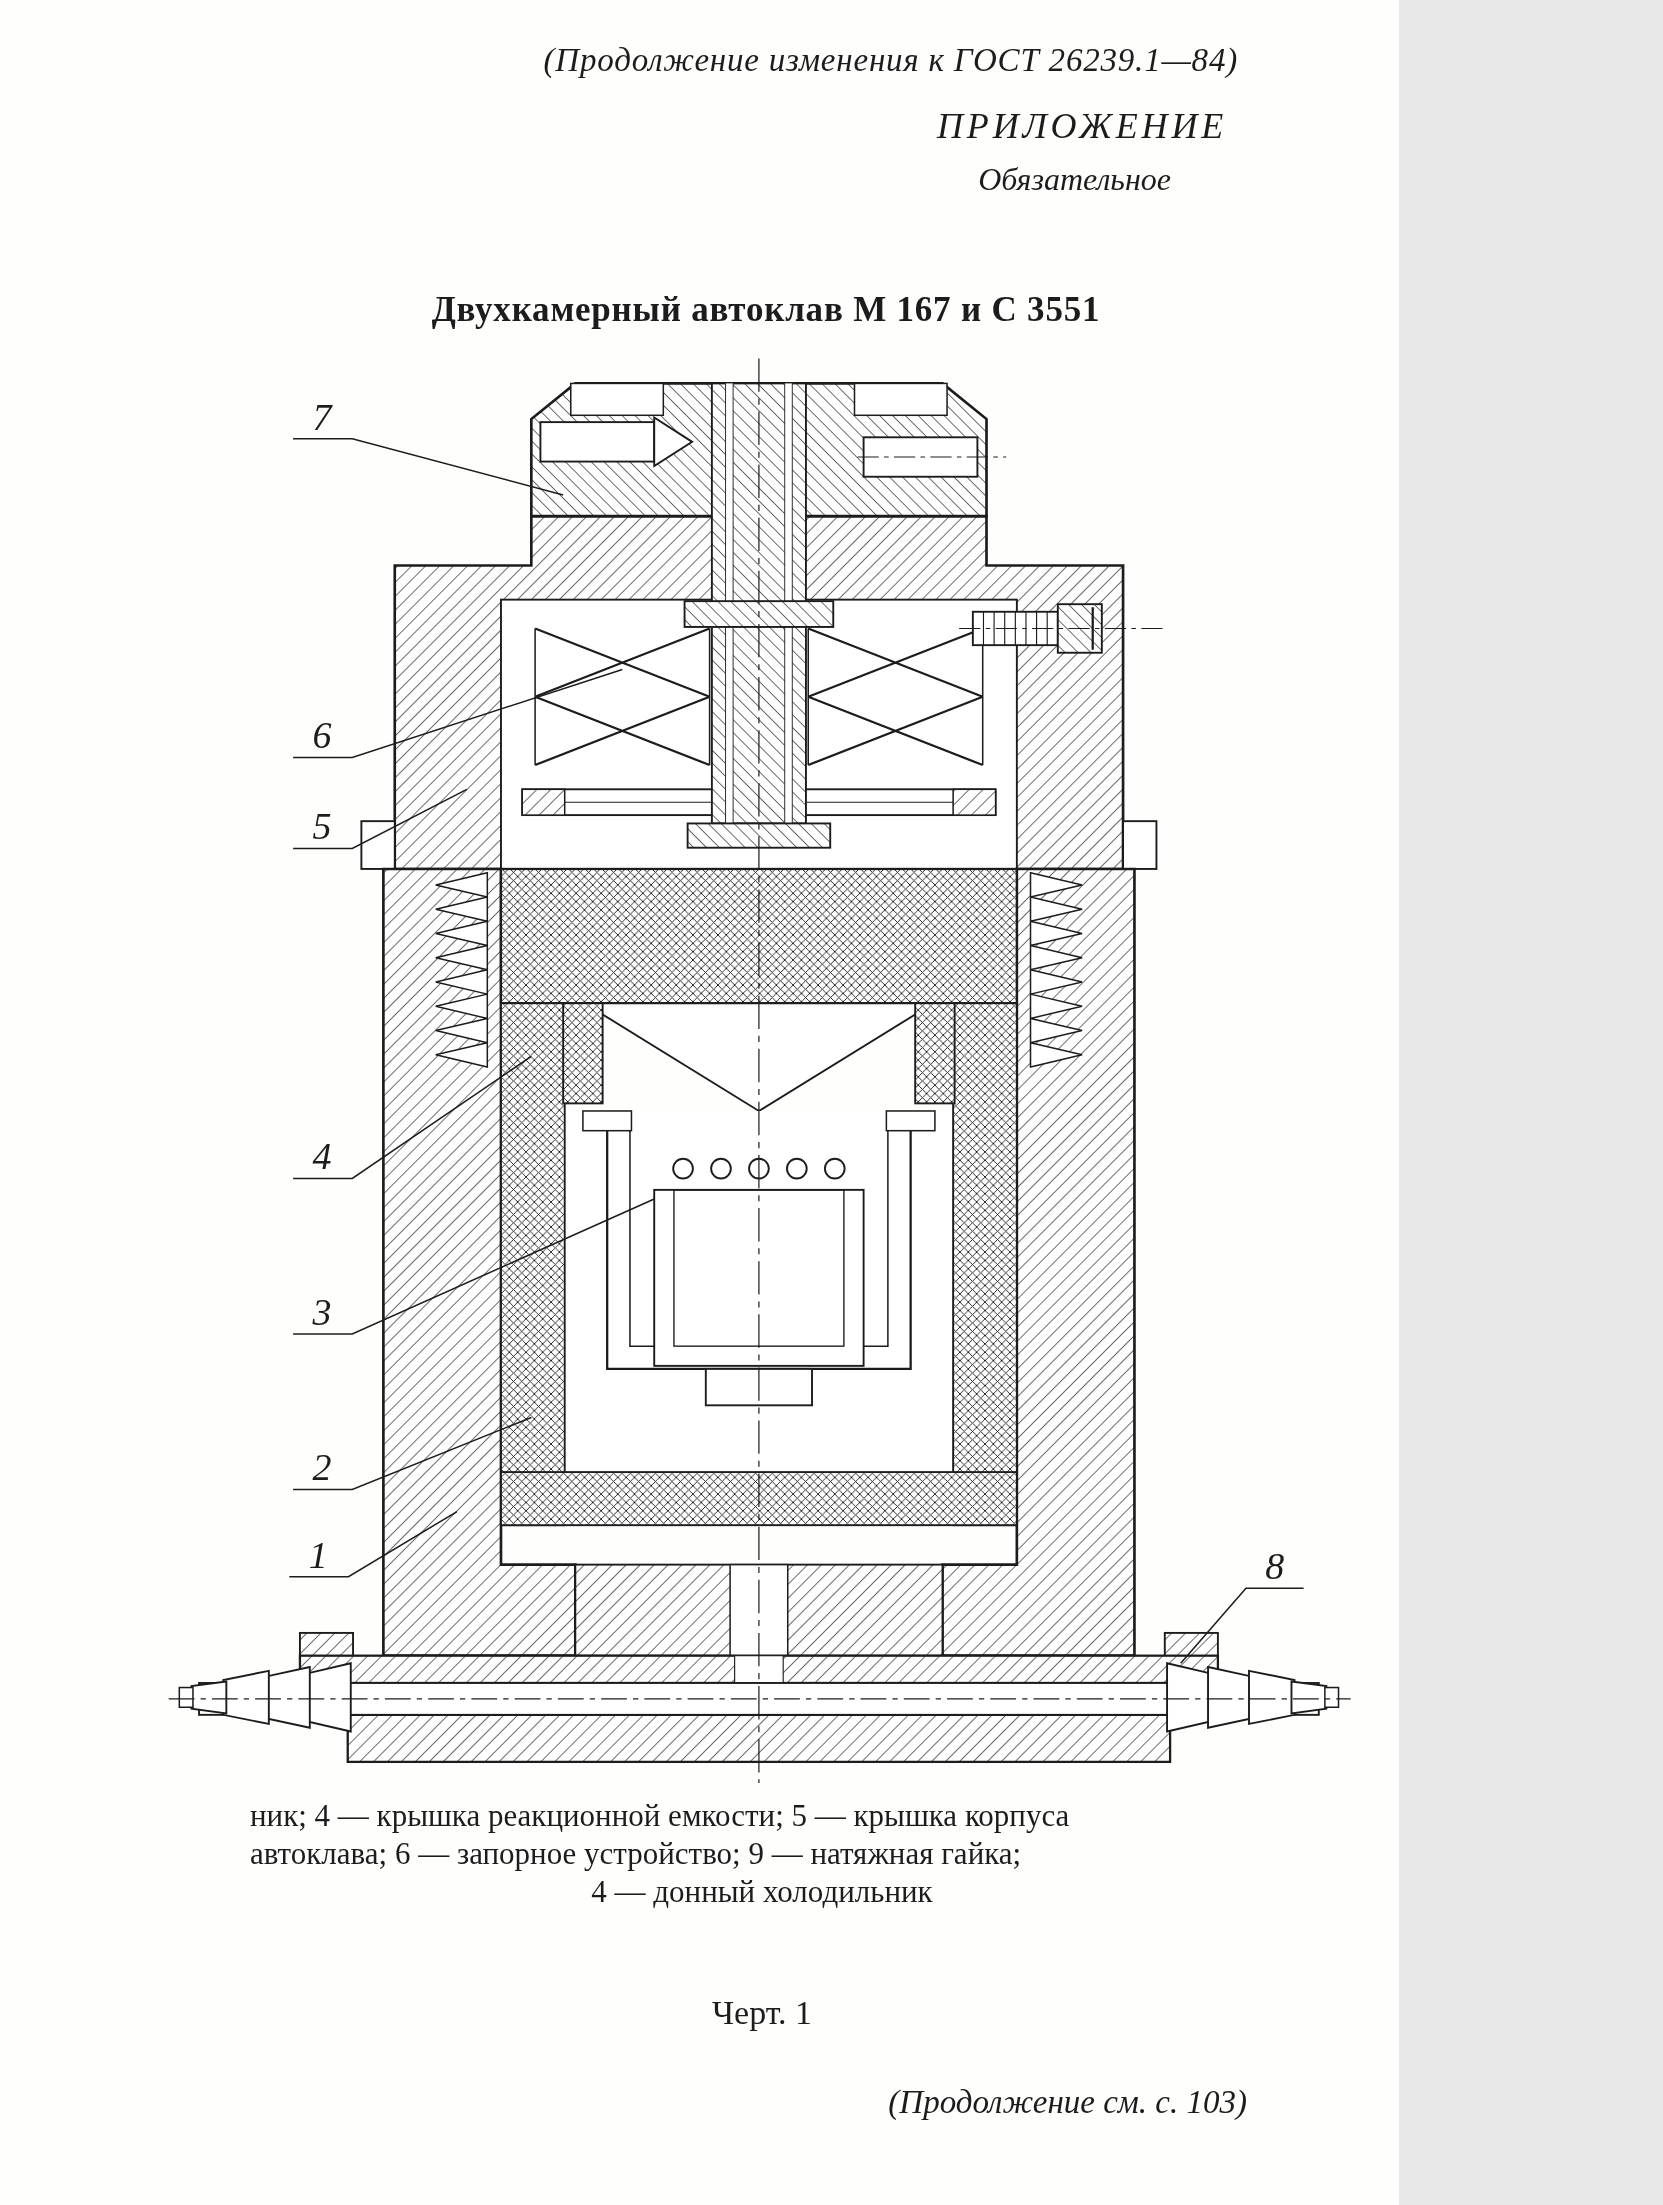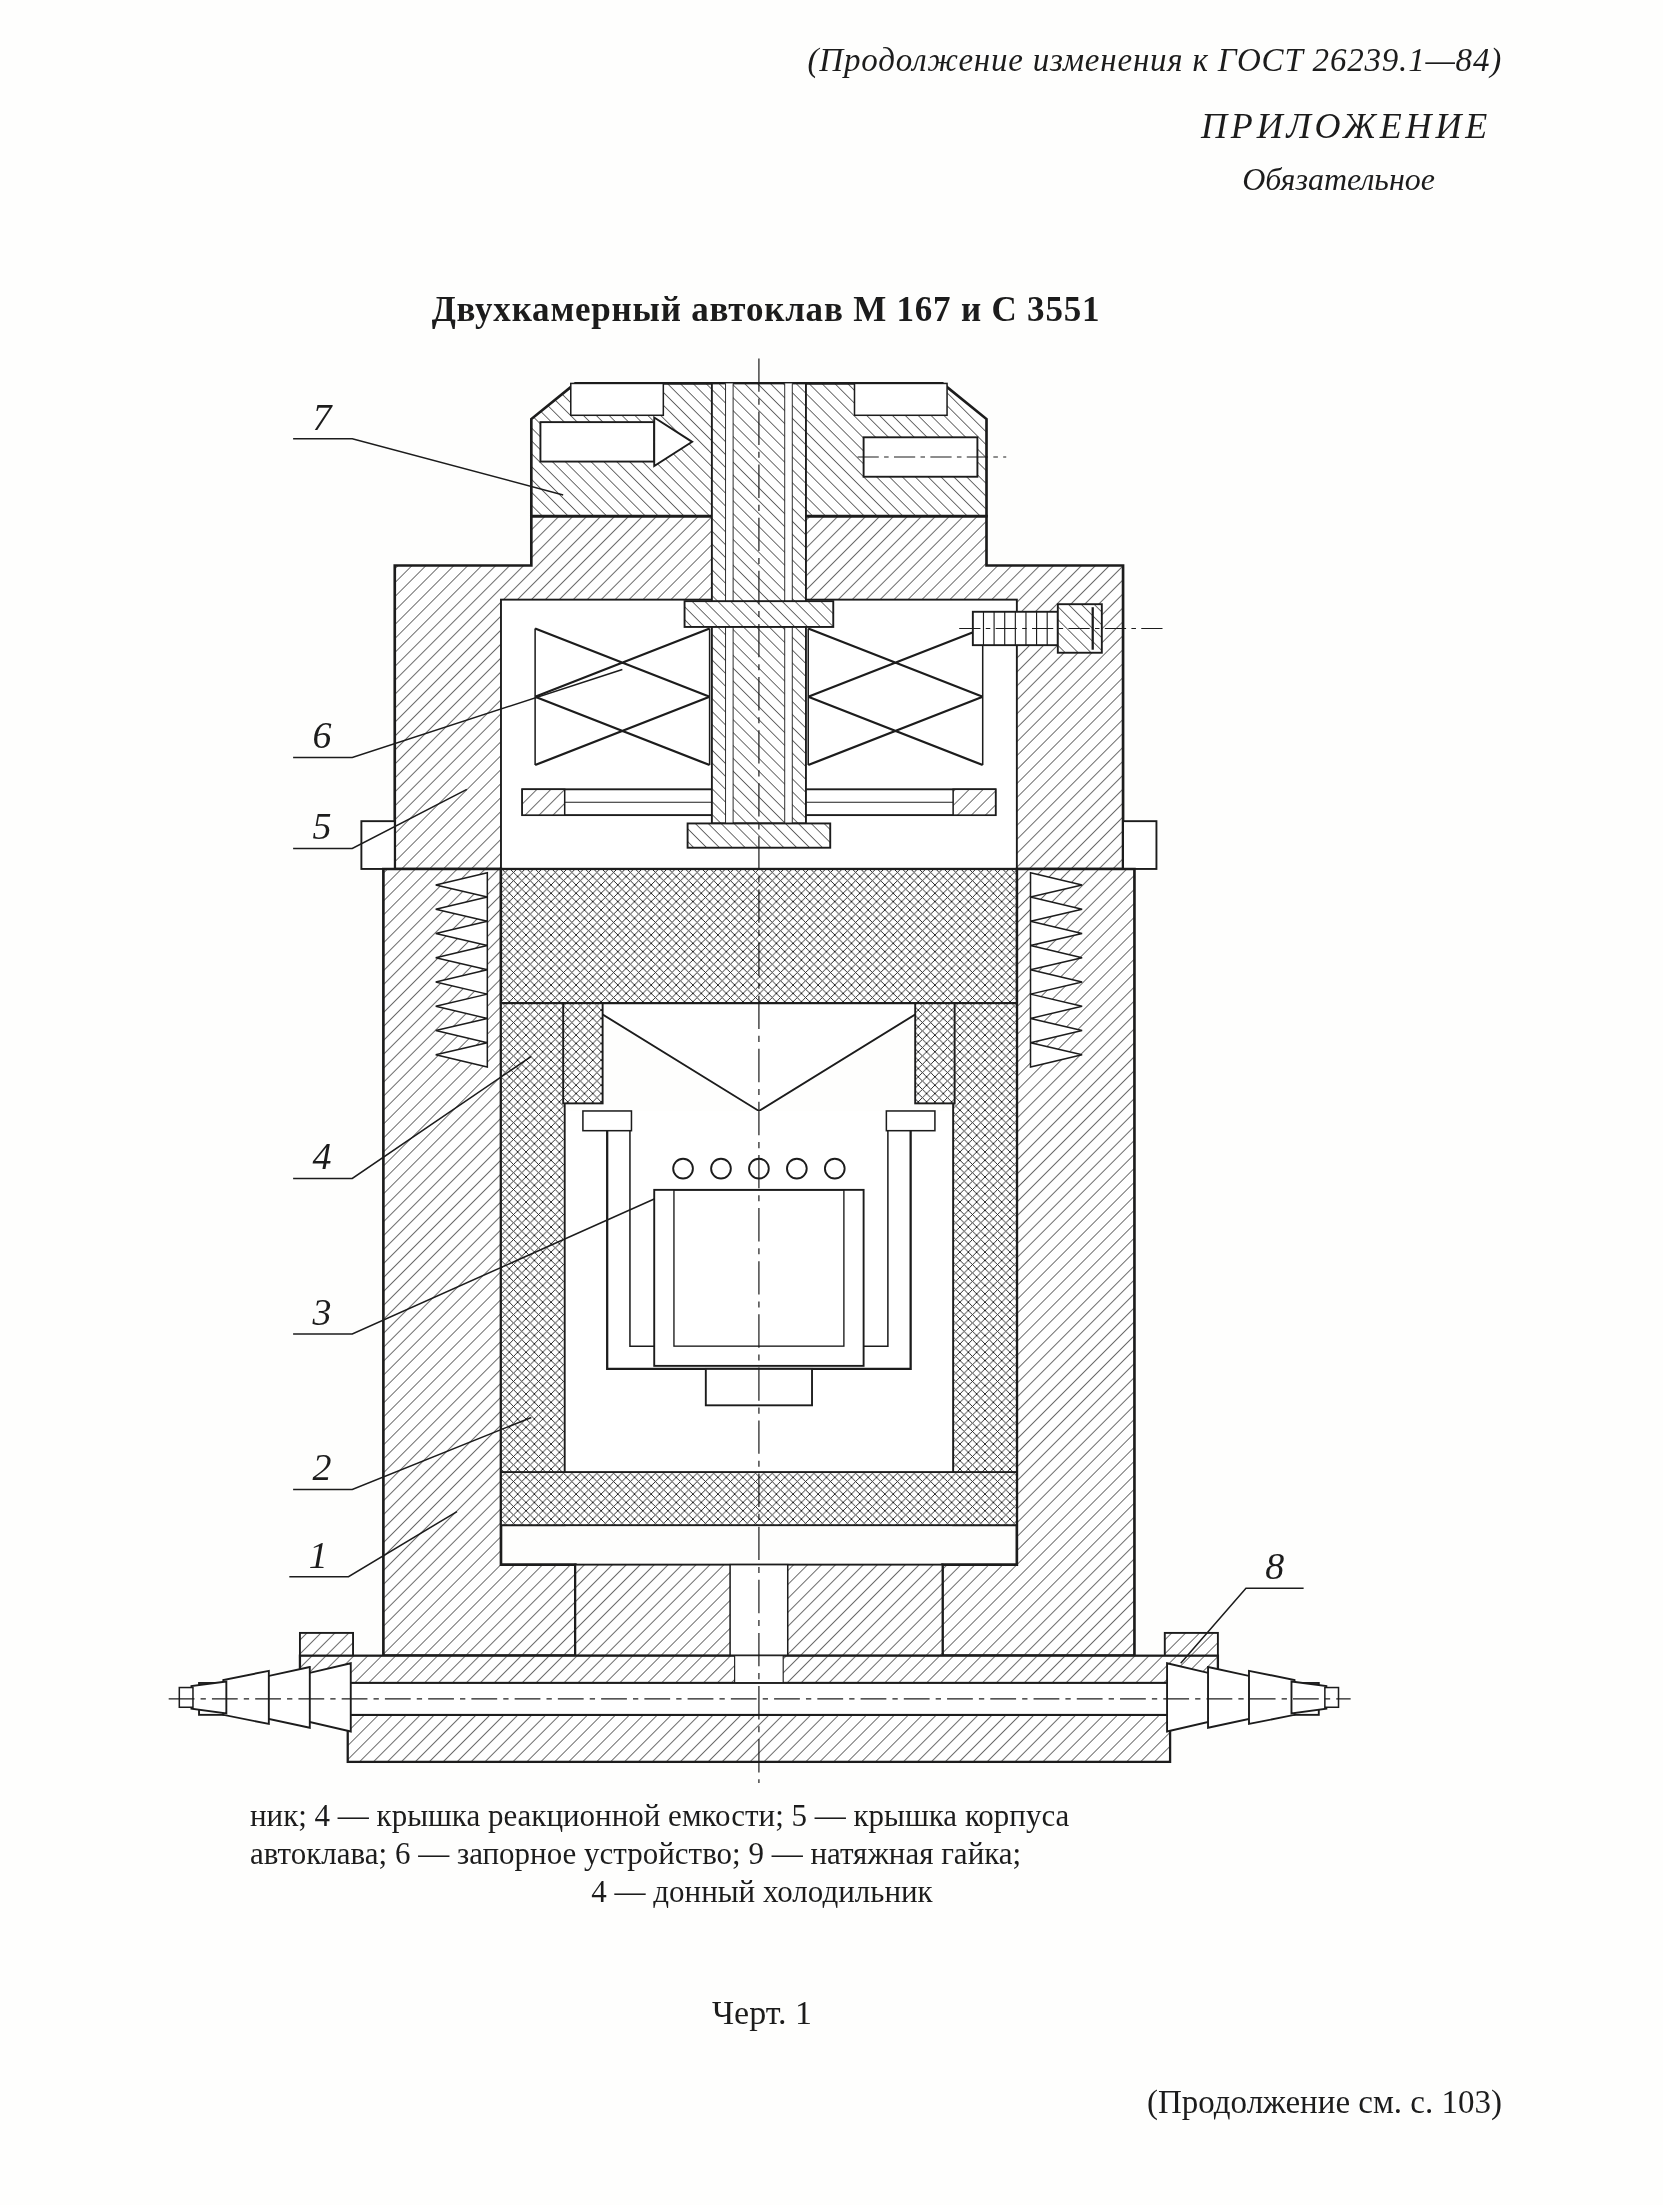--- a/index.html
+++ b/index.html
@@ -1,35 +1,35 @@
 <!DOCTYPE html>
 <html style="font-size:12px"><head>
 <meta charset="utf-8">
 <style>
   html,body{margin:0;padding:0;background:#e8e8e8;}
   .page{
     position:relative;
-    width:1663px;height:2205px;
+    width:1399px;height:2205px;
     background:#fefefdff;
     font-family:"Liberation Serif",serif;
     color:#1c1c1c;
     overflow:hidden;
   }
   .abs{position:absolute;}
   .header-note{top:42px;right:161px;font-size:33px;font-style:italic;letter-spacing:0.8px;}
   .annex-title{top:105px;right:172px;font-size:36px;font-style:italic;letter-spacing:3.8px;}
   .annex-sub{top:161px;right:228px;font-size:32px;font-style:italic;}
   .fig-title{top:290px;left:250px;width:1032px;text-align:center;font-size:35px;font-weight:bold;letter-spacing:0.8px;}
   .figure{left:152px;top:349px;width:1229px;height:1442px;}
   .legend{left:250px;top:1797px;width:1024px;font-size:31px;line-height:1.22;}
   .legend-line.indent{padding-left:70px;}
   .legend-line.center{text-align:center;}
   .bold{font-weight:bold;}
   .fig-caption{top:1994px;left:250px;width:1024px;text-align:center;font-size:34px;}
-  .footer-note{top:2084px;right:161px;font-size:33px;}
+  .footer-note{top:2084px;right:152px;font-size:33px;font-style:italic;}
   svg text{font-family:"Liberation Serif",serif;}
 </style>
 </head>
 <body>
 
 <div class="page">
 
   <div class="abs header-note">(Продолжение изменения к ГОСТ 26239.1—84)</div>
   <div class="abs annex-title">ПРИЛОЖЕНИЕ</div>
   <div class="abs annex-sub">Обязательное</div>

